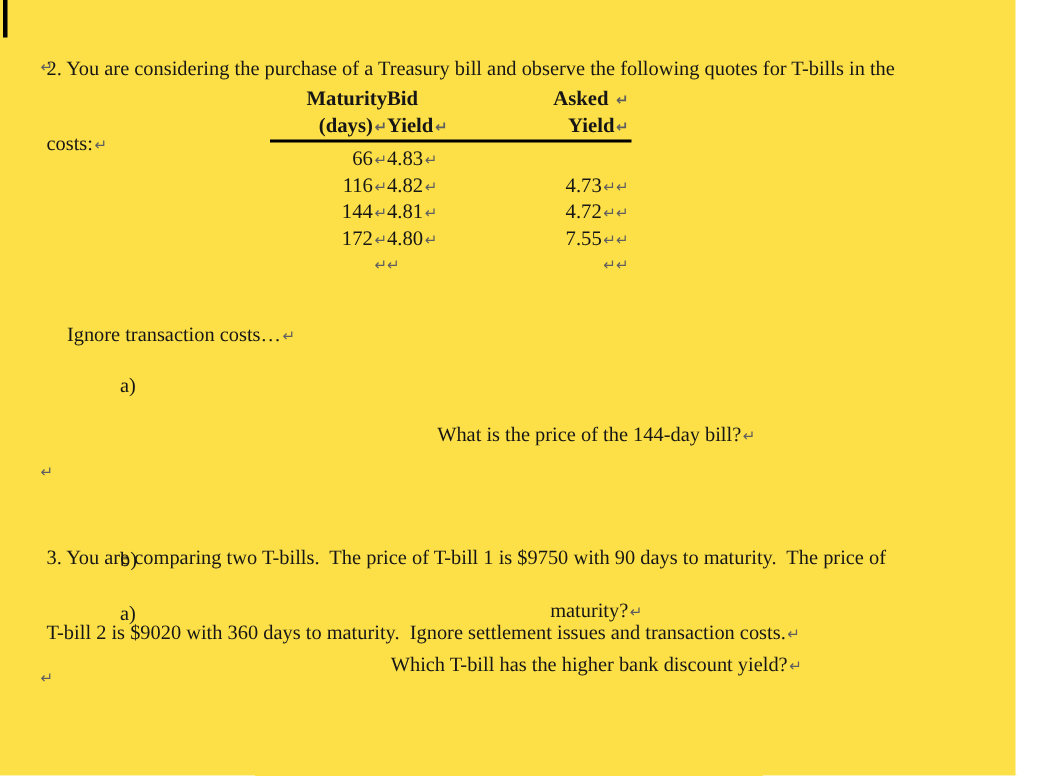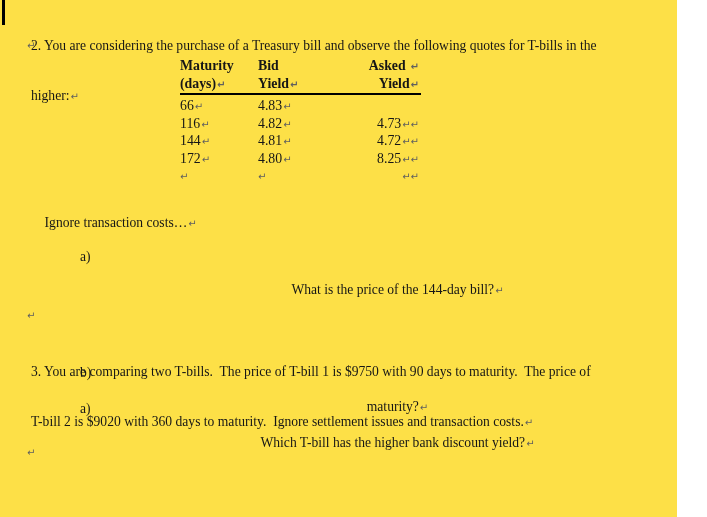--- a/index.html
+++ b/index.html
@@ -21,21 +21,21 @@
   #top-partial-mark{left:26px;top:-8px;}
   
   #q2-intro{left:31px;top:5px;width:652px;}
   
   #empty-para-1{left:27px;top:41px;}
   #empty-para-2{left:27px;top:311px;}
   #empty-para-3{left:27px;top:448px;}
   
   #tbill-table{left:180px;top:57px;width:241px;font-size:13.8px;line-height:17.5px;}
   .trow{display:flex;}
-  .trow .c1{width:78px;}
+  .trow .c1{width:78px;text-align:right;}
   .trow .c2{width:74px;text-align:left;}
   .trow .c3{width:87px;text-align:right;}
   #tbill-table .thead{font-weight:bold;border-bottom:2px solid #000;padding-bottom:1px;}
   #tbill-table .tbody{padding-top:2px;}
   
   #ignore-note{left:31px;top:198px;}
   .qlist{left:80px;width:605px;}
   #q2-list{top:216px;line-height:16.6px;}
   #q3-list{top:366px;line-height:17px;}
   .li{display:flex;}
@@ -47,21 +47,21 @@
 </head>
 <body>
 
 <div id="page">
 
   <div id="boundary-bar" class="abs"></div>
   <span id="top-partial-mark" class="abs mark">↵</span>
 
   <div id="q2-intro" class="abs bodytext">
     <div><span>2. You are considering the purchase of a Treasury bill and observe the following quotes for T-bills in the</span></div>
-    <div><span>higher:</span><span class="mark tight">↵</span></div>
+    <div><span>costs:</span><span class="mark tight">↵</span></div>
   </div>
 
   <span id="empty-para-1" class="abs mark">↵</span>
 
   <div id="tbill-table" class="abs">
     <div class="thead">
       <div class="trow">
         <div class="c1"><span>Maturity</span></div>
         <div class="c2"><span>Bid</span></div>
         <div class="c3"><span>Asked</span><span class="mark gap">↵</span></div>
@@ -83,21 +83,21 @@
         <div class="c3"><span>4.73</span><span class="mark tight">↵</span><span class="mark">↵</span></div>
       </div>
       <div class="trow">
         <div class="c1"><span>144</span><span class="mark tight">↵</span></div>
         <div class="c2"><span>4.81</span><span class="mark tight">↵</span></div>
         <div class="c3"><span>4.72</span><span class="mark tight">↵</span><span class="mark">↵</span></div>
       </div>
       <div class="trow">
         <div class="c1"><span>172</span><span class="mark tight">↵</span></div>
         <div class="c2"><span>4.80</span><span class="mark tight">↵</span></div>
-        <div class="c3"><span>8.25</span><span class="mark tight">↵</span><span class="mark">↵</span></div>
+        <div class="c3"><span>7.55</span><span class="mark tight">↵</span><span class="mark">↵</span></div>
       </div>
       <div class="trow">
         <div class="c1"><span class="mark">↵</span></div>
         <div class="c2"><span class="mark">↵</span></div>
         <div class="c3"><span class="mark">↵</span><span class="mark">↵</span></div>
       </div>
     </div>
   </div>
 
   <div id="ignore-note" class="abs bodytext">

